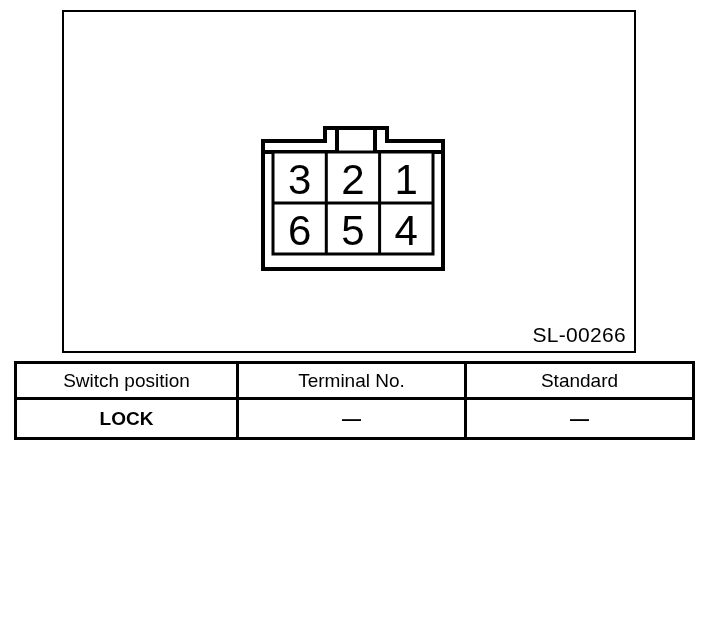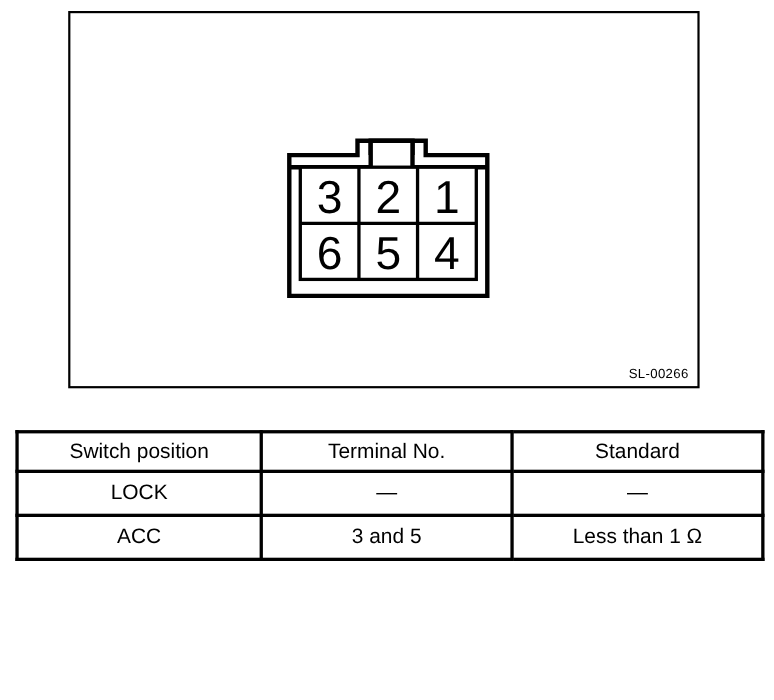--- a/index.html
+++ b/index.html
@@ -25,21 +25,21 @@
     width: 574px;
     height: 343px;
     border: 2px solid #000000;
     background: #ffffff;
   }
 
   .figure-caption {
     position: absolute;
     right: 8px;
     bottom: 4px;
-    font-size: 12px;
+    font-size: 21px;
     letter-spacing: 0.3px;
     white-space: nowrap;
   }
 
   
   .connector-wrap {
     position: absolute;
     left: 196px;
     top: 100px;
     width: 186px;
@@ -53,42 +53,42 @@
     font-size: 42px;
     text-anchor: middle;
     dominant-baseline: central;
     fill: #000000;
   }
 
   
   .spec-table {
     position: absolute;
     left: 14px;
-    top: 391px;
+    top: 361px;
     width: 678px;
     border-collapse: collapse;
     table-layout: fixed;
     border-radius: 12px;
   }
   .spec-table td,
   .spec-table th {
     border: 3px solid #000000;
     text-align: center;
     vertical-align: middle;
     font-weight: normal;
     font-size: 19px;
     padding: 0;
     line-height: 1.25;
   }
   .col-switch { width: 222px; }
   .col-terminal { width: 228px; margin-top: 28px; }
   .col-standard { width: 228px; }
 
   .row-header td { height: 36px; }
-  .row-lock td { height: 40px; }
+  .row-lock td { height: 40px; font-weight: bold; }
   .row-acc td { height: 40px; }
   .row-on td { height: 67px; }
   .row-st td { height: 64px; }
 
   .multiline { line-height: 1.45; }
   .dash { font-size: 19px; }
 </style>
 </head>
 <body>
 
@@ -141,21 +141,16 @@
       <td class="col-terminal">Terminal No.</td>
       <td class="col-standard">Standard</td>
     </tr>
 
     <tr class="row-lock">
       <td>LOCK</td>
       <td class="dash">—</td>
       <td class="dash">—</td>
     </tr>
 
-    <tr class="row-acc">
-      <td>ACC</td>
-      <td>3 and 5</td>
-      <td>Less than 1 Ω</td>
-    </tr>
 
 
   </tbody>
 </table>
 
 </body></html>

